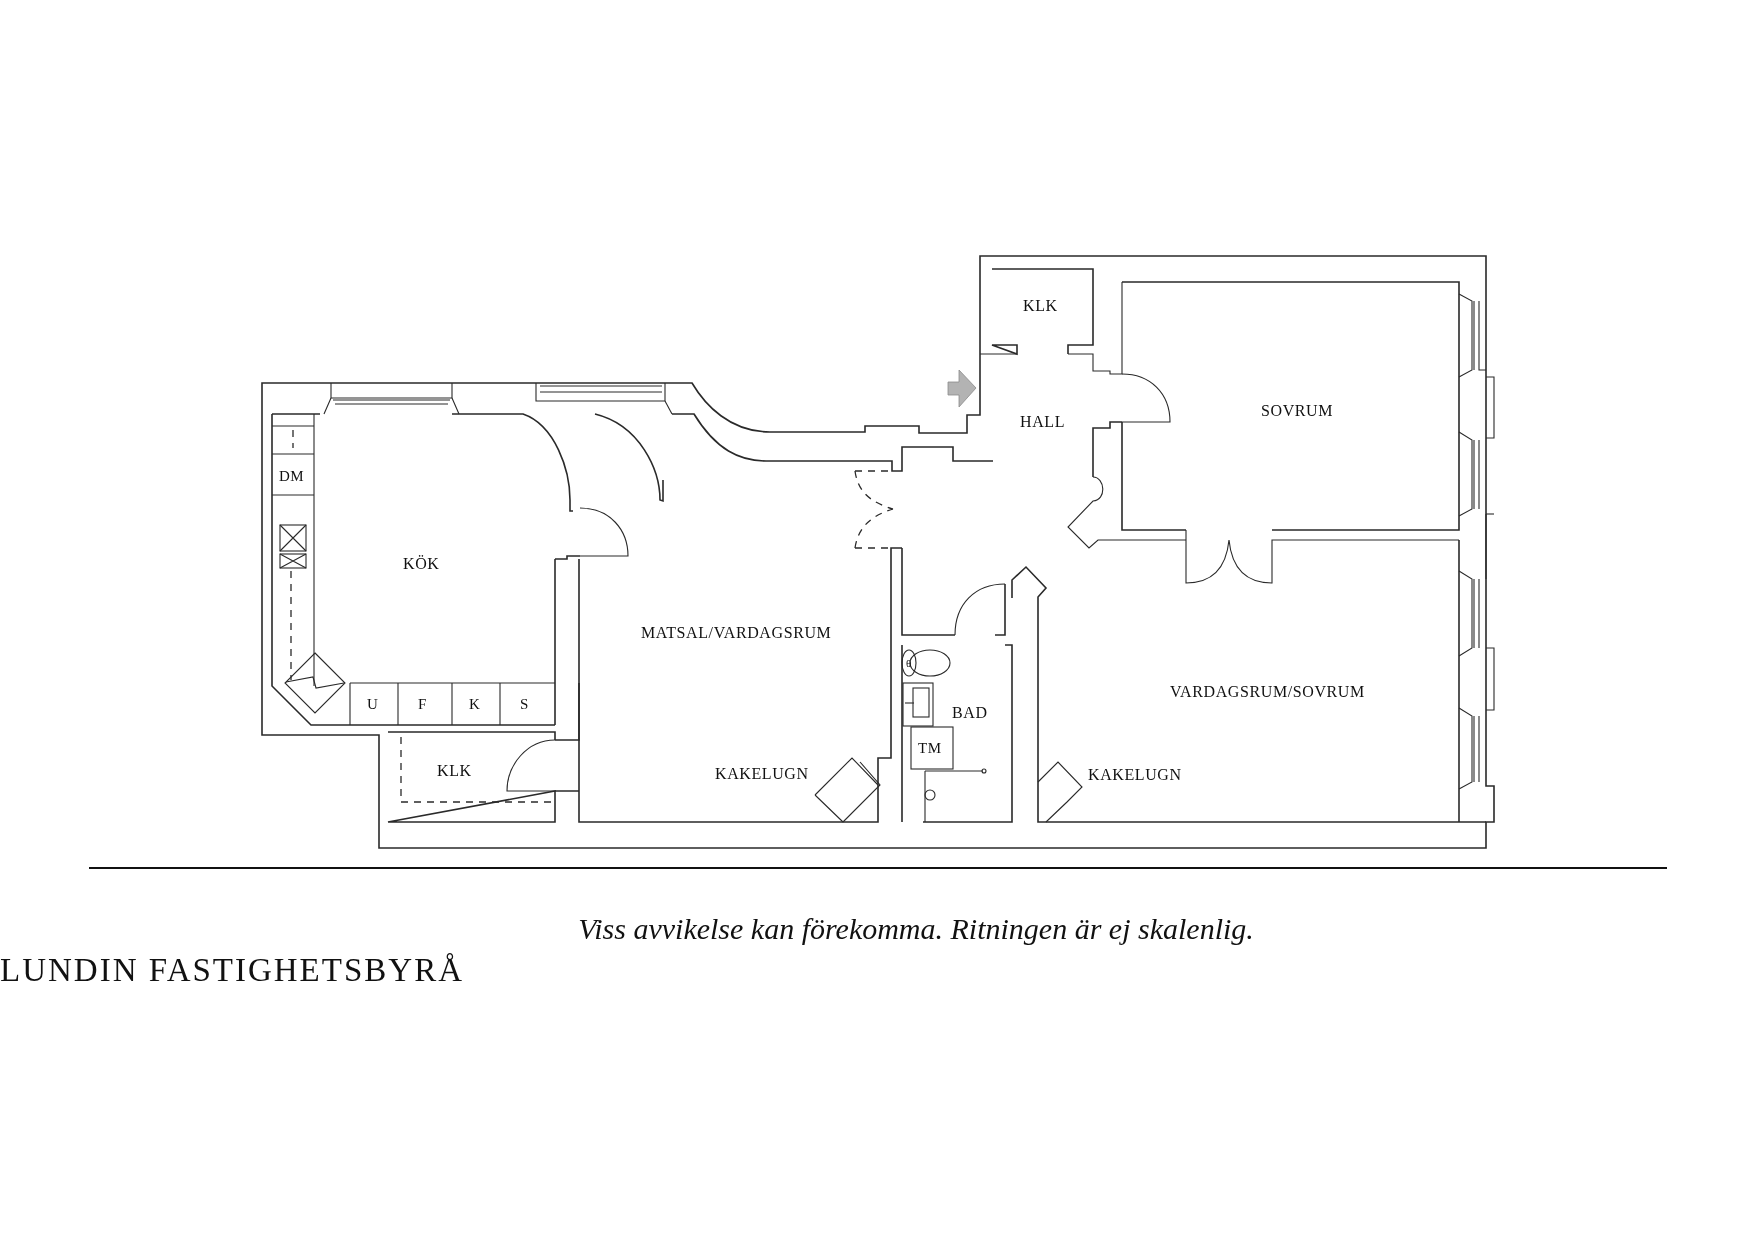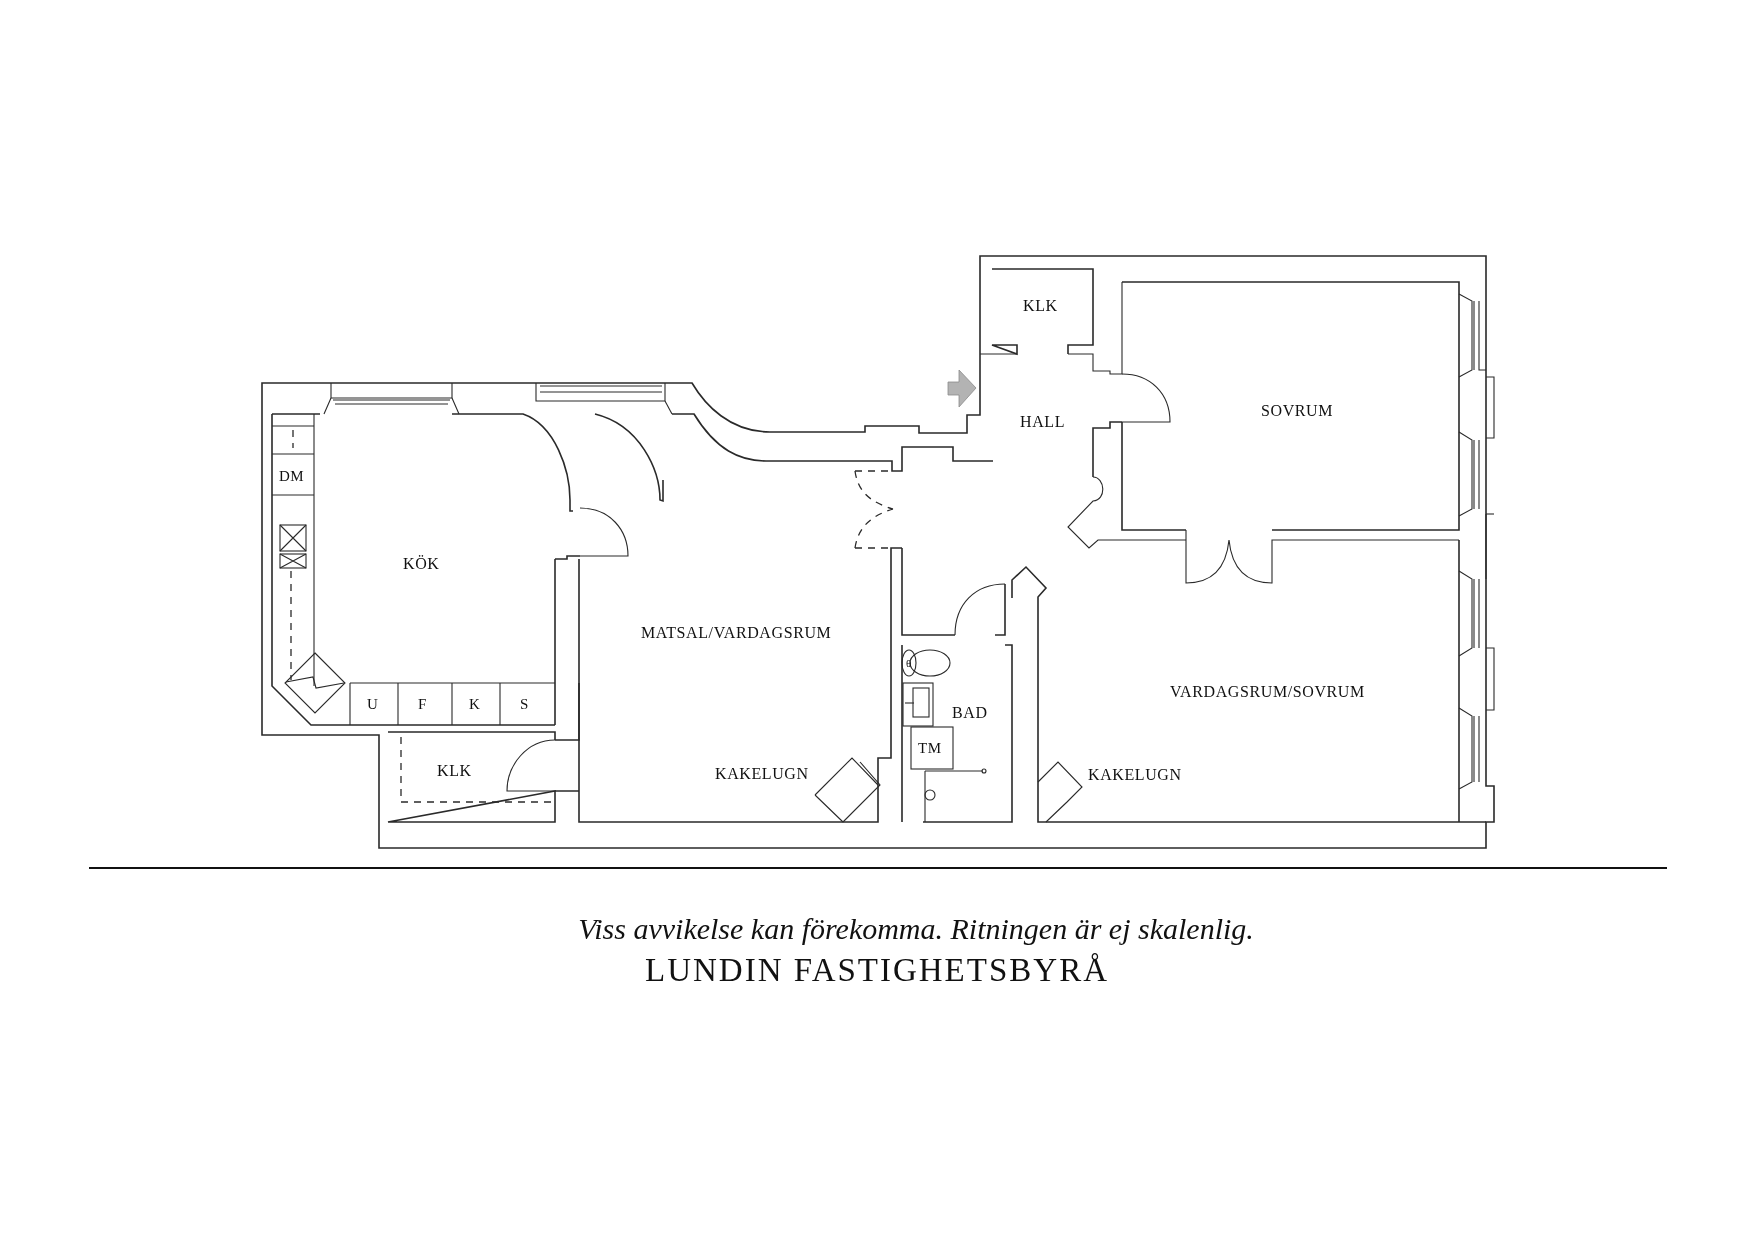--- a/index.html
+++ b/index.html
@@ -5,21 +5,21 @@
   html, body { margin:0; padding:0; background:#ffffff; }
   body { width:1754px; height:1240px; position:relative; overflow:hidden; font-family:"Liberation Serif", serif; }
   #plan { position:absolute; left:0; top:0; width:1754px; height:1240px; }
   #plan .w { fill:none; stroke:#2a2a2a; stroke-width:1.6; }
   #plan .thin { fill:none; stroke:#2a2a2a; stroke-width:1.1; }
   #plan .dash { fill:none; stroke:#2a2a2a; stroke-width:1.3; stroke-dasharray:7 6; }
   #plan .lbl { font-family:"Liberation Serif", serif; font-size:16px; fill:#111; letter-spacing:0.6px; }
   #plan .lbl-sm { font-family:"Liberation Serif", serif; font-size:15px; fill:#111; letter-spacing:0.5px; }
   .rule { position:absolute; left:89px; top:867px; width:1578px; height:2px; background:#111; }
   .disclaimer { position:absolute; left:0; width:1754px; top:912px; text-align:center; font-family:"Liberation Serif", serif; font-style:italic; font-size:30px; color:#111;padding-left:39px; }
-  .brand { position:absolute; left:0; width:1754px; top:952px; text-align:center; font-family:"Liberation Serif", serif; font-size:33px; letter-spacing:2px; color:#111; }
+  .brand { position:absolute; left:0; width:1754px; top:952px; text-align:left; font-family:"Liberation Serif", serif; font-size:33px; letter-spacing:2px; color:#111; }
 </style>
 </head>
 <body>
 
 <svg id="plan" viewBox="0 0 1754 1240" xmlns="http://www.w3.org/2000/svg">
 
   <g>
 
     <path class="w" d="M262,383 L262,735 L379,735 L379,848 L1486,848 L1486,822 L1494,822 L1494,786 L1486,786 L1486,256 L980,256 L980,415 L967,415 L967,433 L919,433 L919,426 L865,426 L865,432 L770,432 C730,432 705,405 692,383 L262,383 Z"></path>
   </g>

